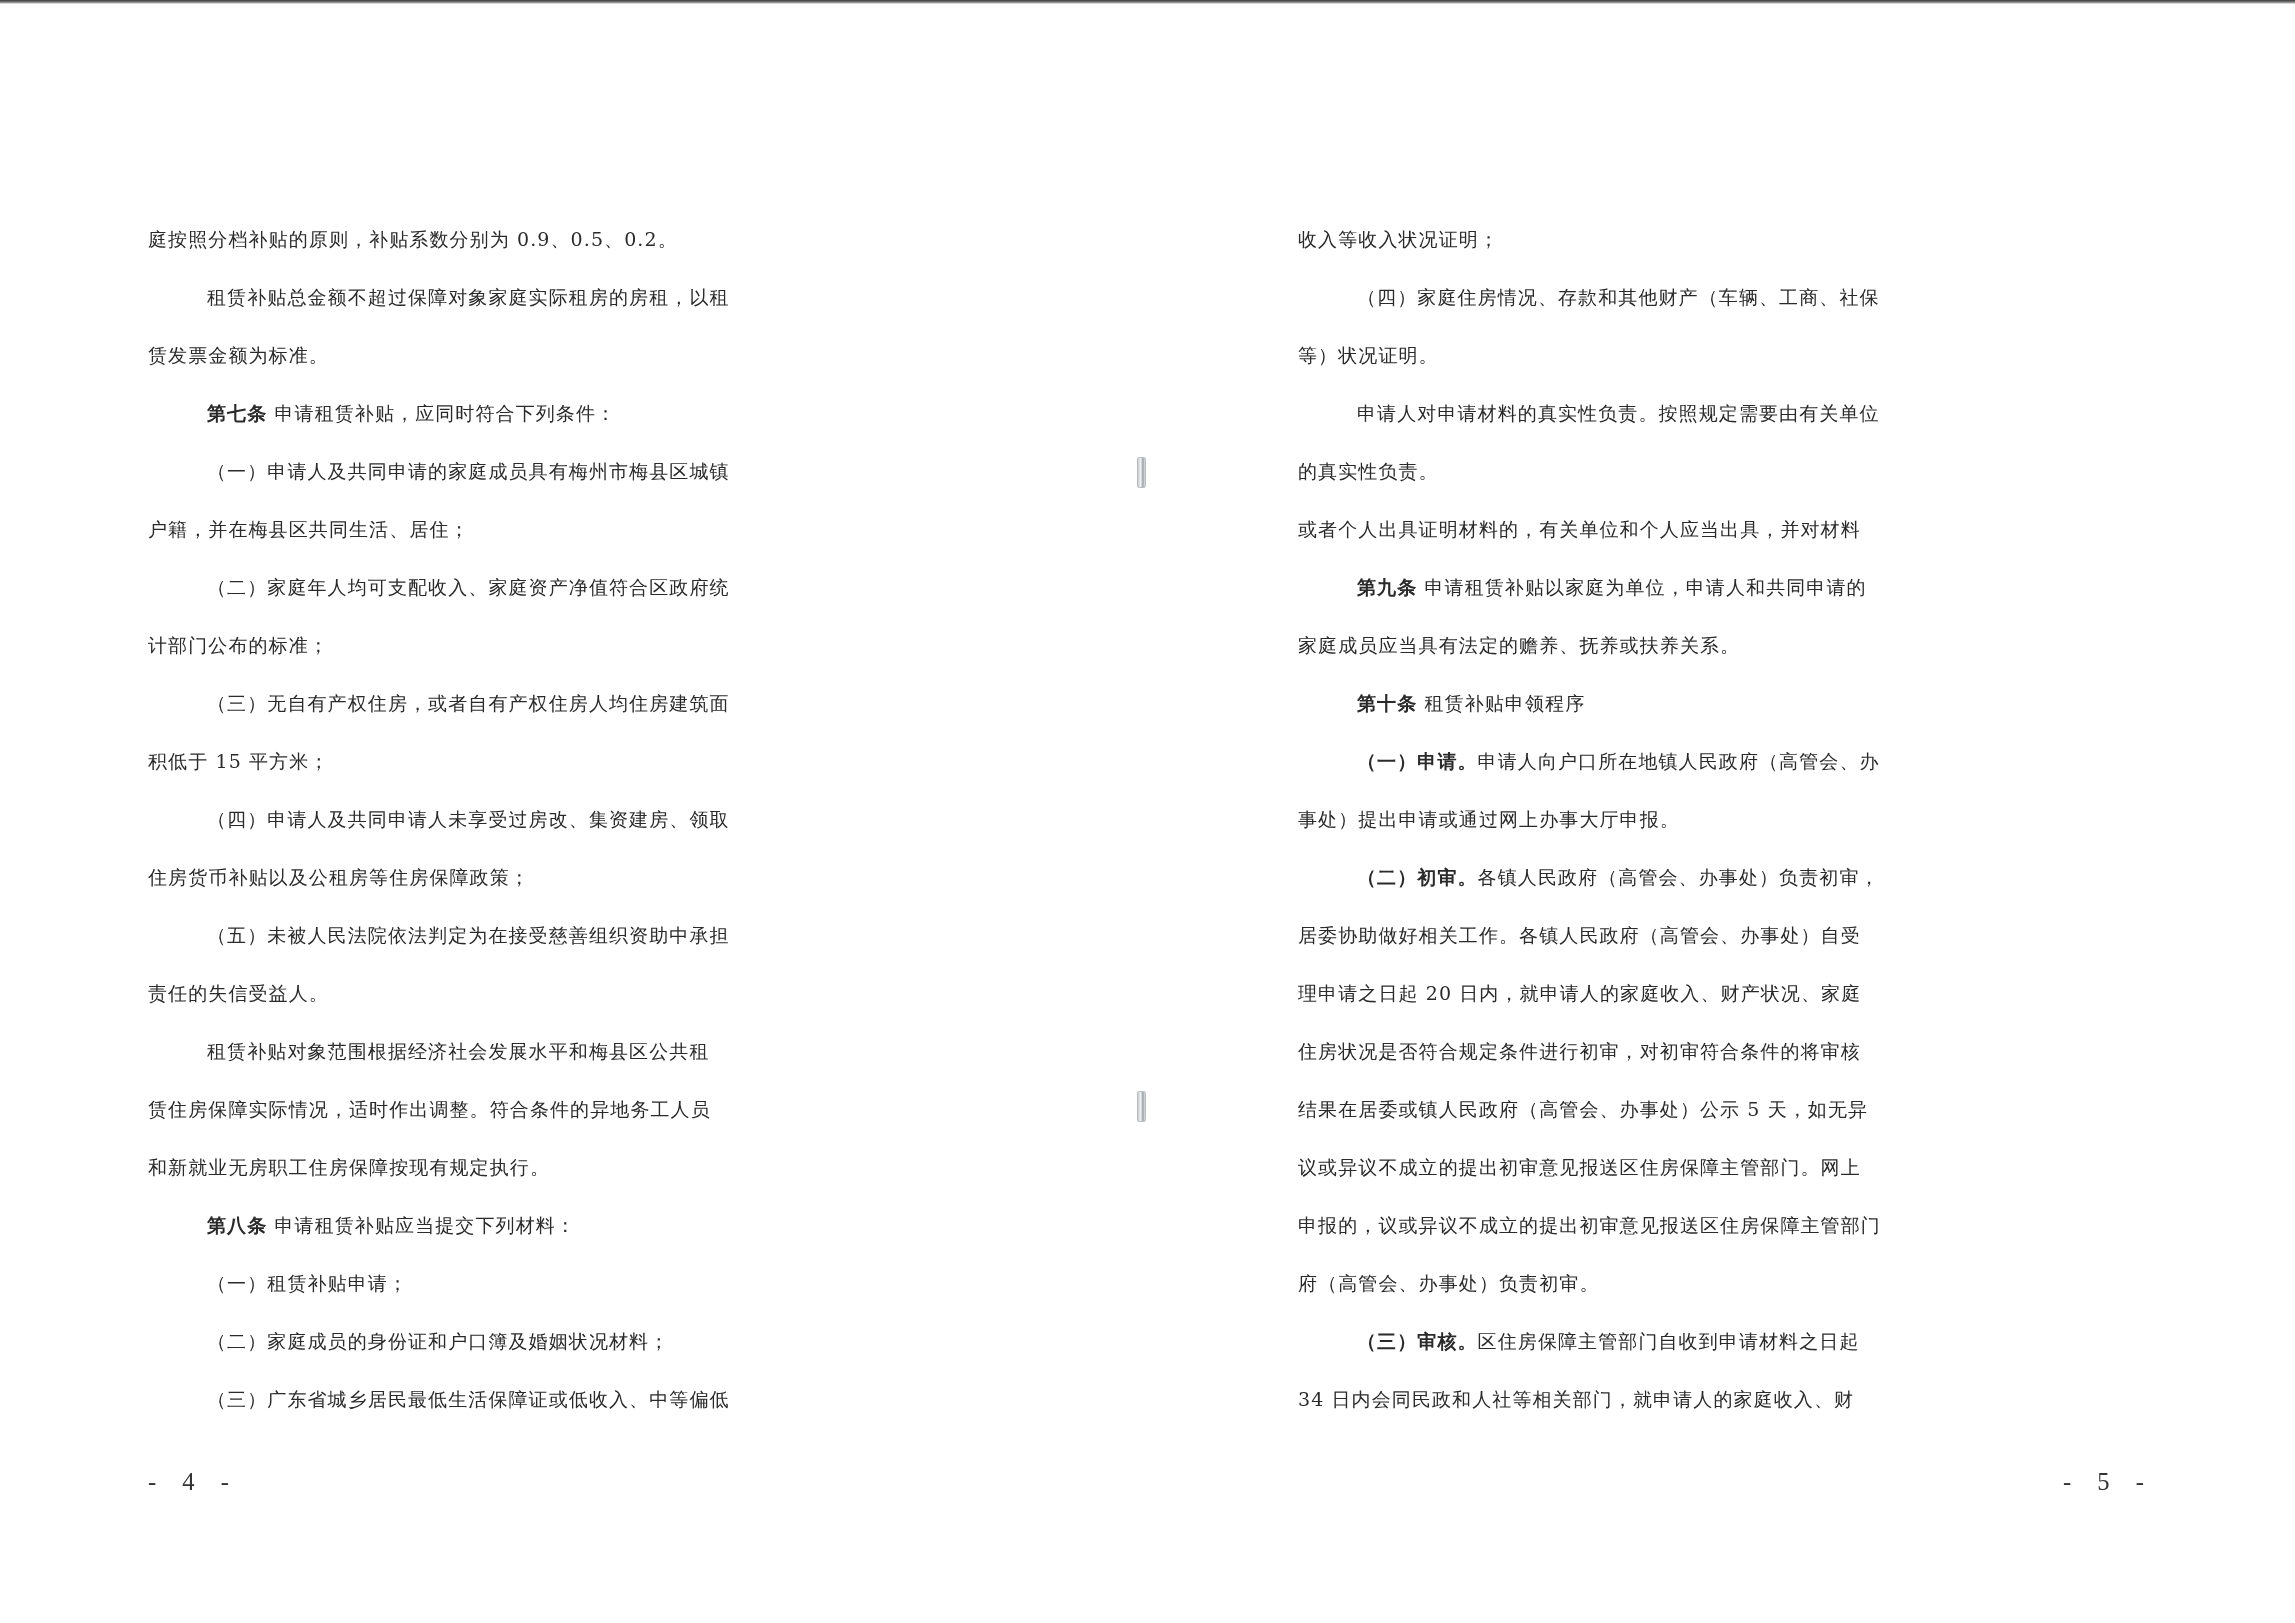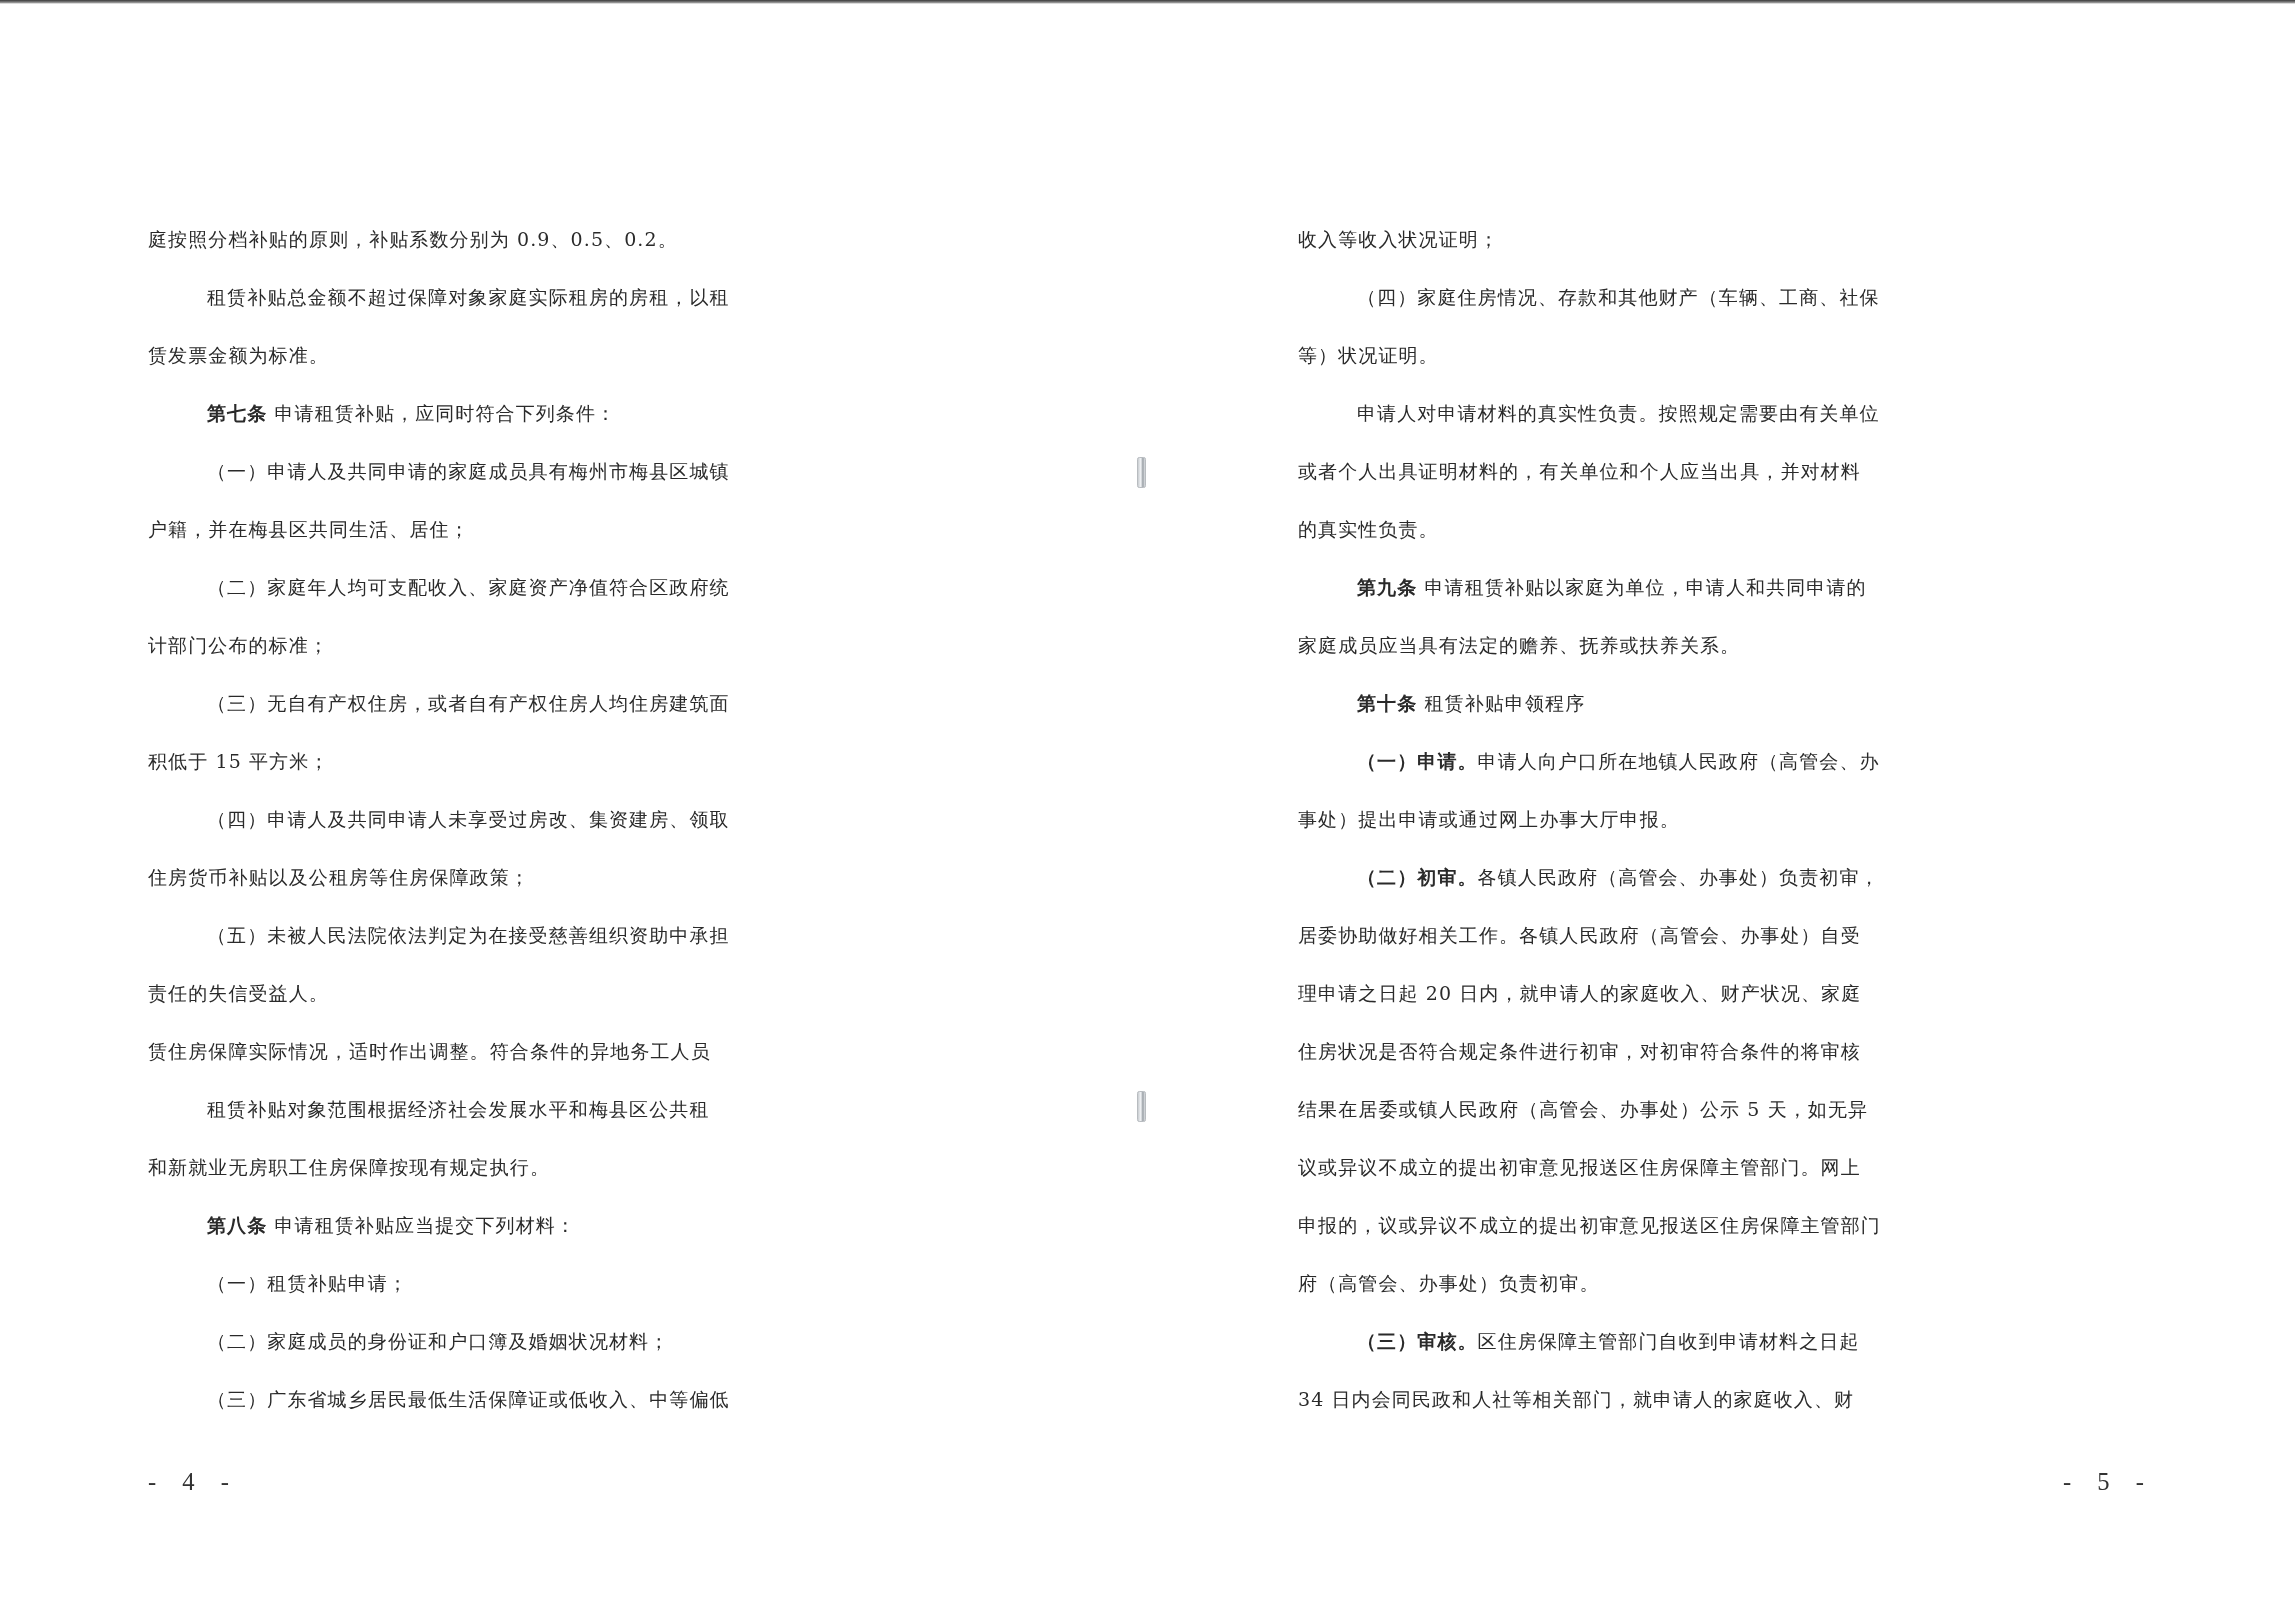--- a/index.html
+++ b/index.html
@@ -55,39 +55,39 @@
       <div class="line indent"><span>（一）申请人及共同申请的家庭成员具有梅州市梅县区城镇</span></div>
       <div class="line"><span>户籍，并在梅县区共同生活、居住；</span></div>
       <div class="line indent"><span>（二）家庭年人均可支配收入、家庭资产净值符合区政府统</span></div>
       <div class="line"><span>计部门公布的标准；</span></div>
       <div class="line indent"><span>（三）无自有产权住房，或者自有产权住房人均住房建筑面</span></div>
       <div class="line"><span>积低于 15 平方米；</span></div>
       <div class="line indent"><span>（四）申请人及共同申请人未享受过房改、集资建房、领取</span></div>
       <div class="line"><span>住房货币补贴以及公租房等住房保障政策；</span></div>
       <div class="line indent"><span>（五）未被人民法院依法判定为在接受慈善组织资助中承担</span></div>
       <div class="line"><span>责任的失信受益人。</span></div>
+      <div class="line indent"><span>租赁补贴对象范围根据经济社会发展水平和梅县区公共租</span></div>
       <div class="line"><span>赁住房保障实际情况，适时作出调整。符合条件的异地务工人员</span></div>
-      <div class="line indent"><span>租赁补贴对象范围根据经济社会发展水平和梅县区公共租</span></div>
       <div class="line"><span>和新就业无房职工住房保障按现有规定执行。</span></div>
       <div class="line indent"><span class="bold">第八条</span><span>  申请租赁补贴应当提交下列材料：</span></div>
       <div class="line indent"><span>（一）租赁补贴申请；</span></div>
       <div class="line indent"><span>（二）家庭成员的身份证和户口簿及婚姻状况材料；</span></div>
       <div class="line indent"><span>（三）广东省城乡居民最低生活保障证或低收入、中等偏低</span></div>
     </div>
   <div class="page-number">- 4 -</div>
 </div>
 
 <div class="page right">
   <div class="text-block" id="right-block">
       <div class="line"><span>收入等收入状况证明；</span></div>
       <div class="line indent"><span>（四）家庭住房情况、存款和其他财产（车辆、工商、社保</span></div>
       <div class="line"><span>等）状况证明。</span></div>
       <div class="line indent"><span>申请人对申请材料的真实性负责。按照规定需要由有关单位</span></div>
+      <div class="line"><span>的真实性负责。</span></div>
       <div class="line"><span>或者个人出具证明材料的，有关单位和个人应当出具，并对材料</span></div>
-      <div class="line"><span>的真实性负责。</span></div>
       <div class="line indent"><span class="bold">第九条</span><span>  申请租赁补贴以家庭为单位，申请人和共同申请的</span></div>
       <div class="line"><span>家庭成员应当具有法定的赡养、抚养或扶养关系。</span></div>
       <div class="line indent"><span class="bold">第十条</span><span>  租赁补贴申领程序</span></div>
       <div class="line indent"><span class="bold">（一）申请。</span><span>申请人向户口所在地镇人民政府（高管会、办</span></div>
       <div class="line"><span>事处）提出申请或通过网上办事大厅申报。</span></div>
       <div class="line indent"><span class="bold">（二）初审。</span><span>各镇人民政府（高管会、办事处）负责初审，</span></div>
       <div class="line"><span>居委协助做好相关工作。各镇人民政府（高管会、办事处）自受</span></div>
       <div class="line"><span>理申请之日起 20 日内，就申请人的家庭收入、财产状况、家庭</span></div>
       <div class="line"><span>住房状况是否符合规定条件进行初审，对初审符合条件的将审核</span></div>
       <div class="line"><span>结果在居委或镇人民政府（高管会、办事处）公示 5 天，如无异</span></div>

